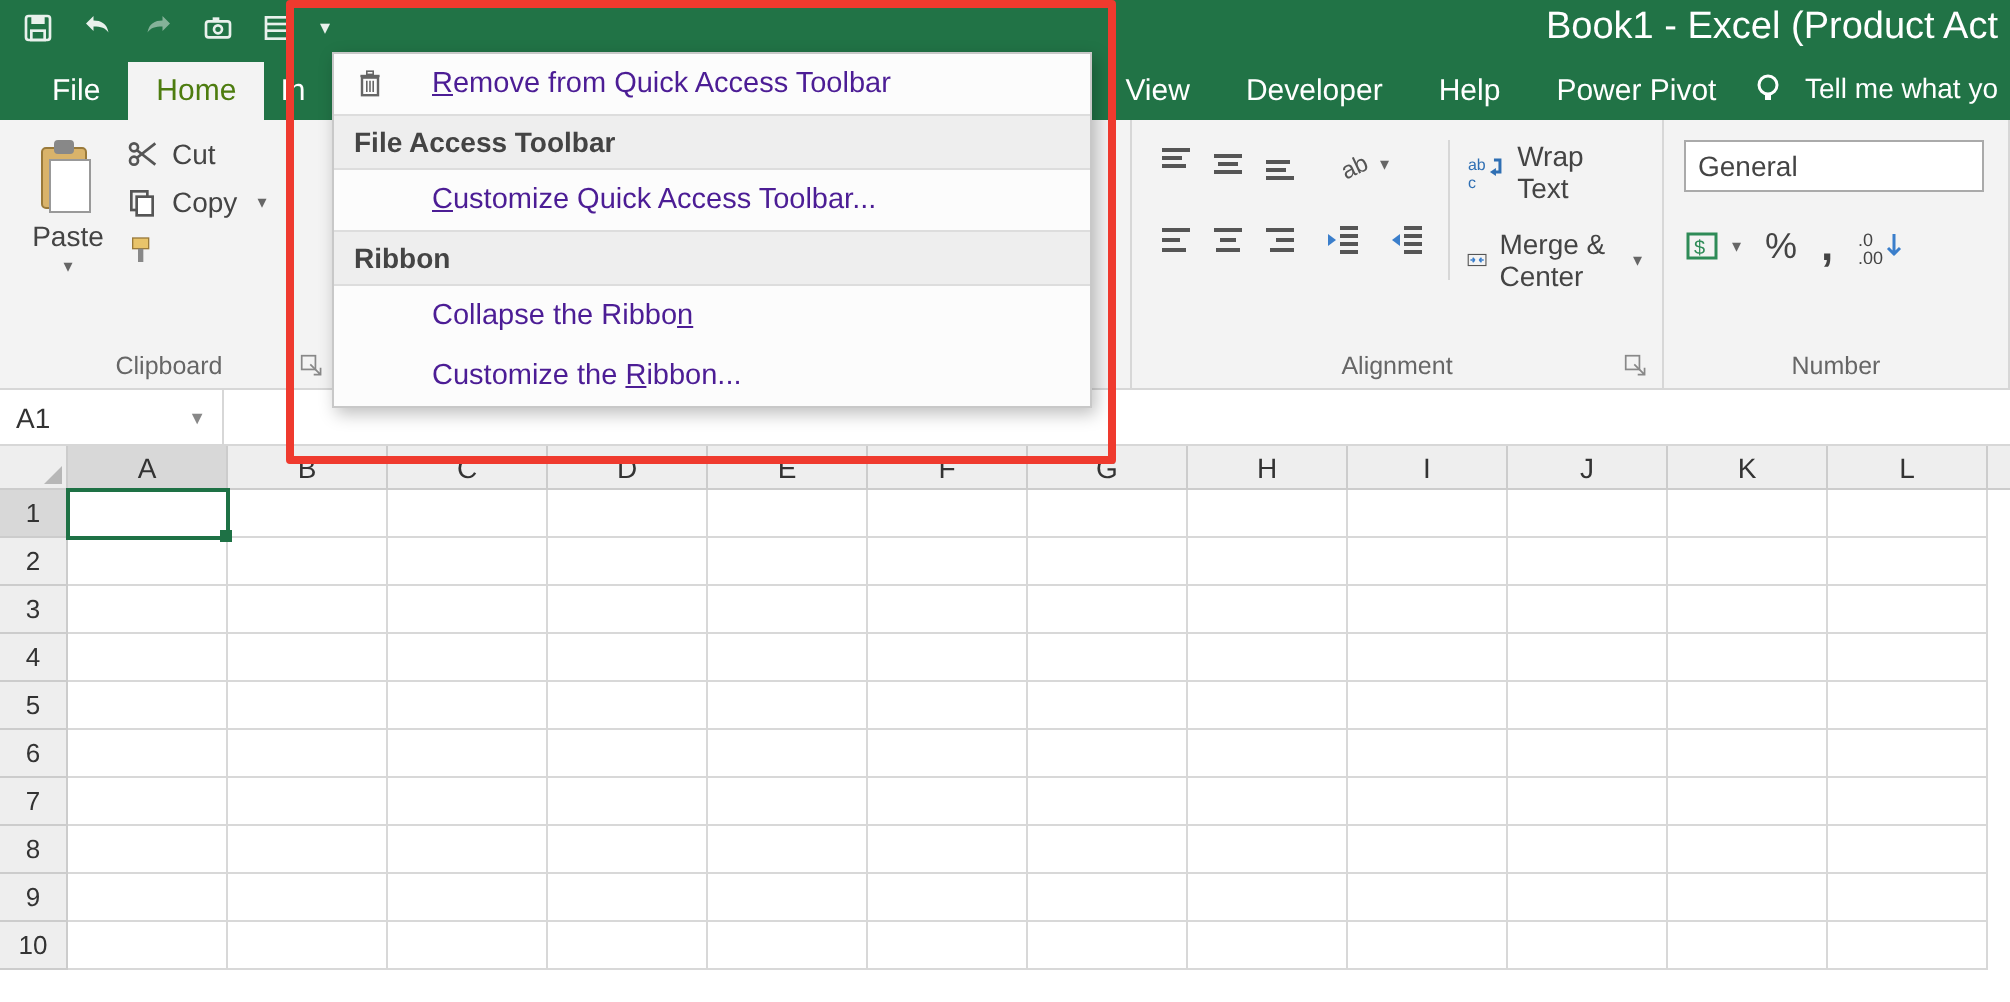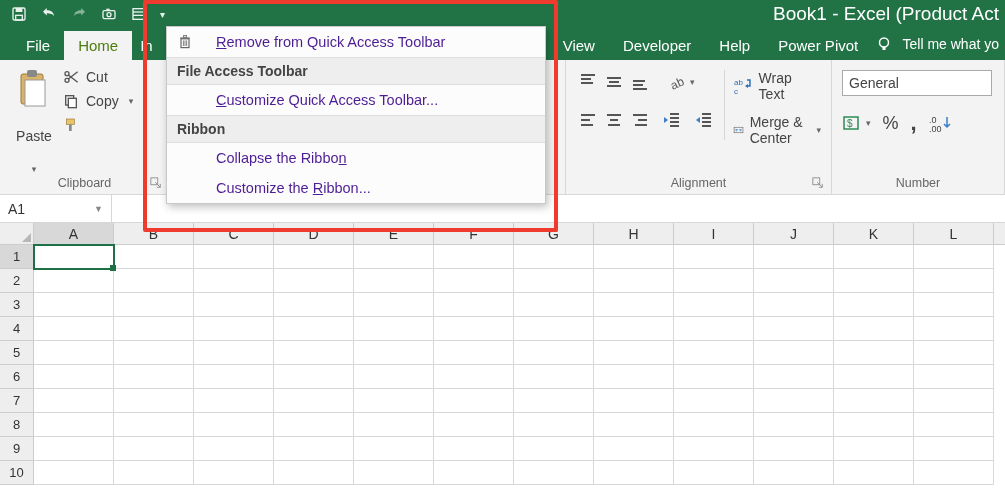--- a/index.html
+++ b/index.html
@@ -22,21 +22,21 @@
   .bulb { width:18px;height:18px;display:inline-block; }
 
   
   .ribbon { background:#f3f3f3; border-bottom:1px solid #d7d7d7; height:135px; display:flex; position:relative; }
   .group { border-right:1px solid #d7d7d7; padding:6px 10px 2px 10px; display:flex; flex-direction:column; position:relative; }
   .group-label { position:absolute; bottom:4px; left:0; right:0; text-align:center; font-size:12.5px; color:#666; }
   .group-launcher { position:absolute; bottom:4px; right:6px; width:14px; height:14px; display:flex; align-items:center; justify-content:center; }
 
   
   .clipboard { width:170px; display:flex; flex-direction:row; }
-  .paste-btn { display:flex; flex-direction:column; align-items:center; width:48px; padding-top:2px; gap:20px; }
+  .paste-btn { display:flex; flex-direction:column; align-items:center; width:48px; padding-top:2px; gap:2px; }
   .paste-icon { width:34px; height:40px; }
   .paste-text { font-size:14px; }
   .small-caret { font-size:9px; color:#666; }
   .clip-list { display:flex; flex-direction:column; gap:6px; padding-top:2px; padding-left:4px; }
   .clip-item { display:flex; align-items:center; gap:6px; font-size:14px; color:#444; }
   .clip-item .mini-ic { width:18px; height:18px; display:inline-flex; align-items:center; justify-content:center; }
 
   .stub { width:396px; }
 
   

